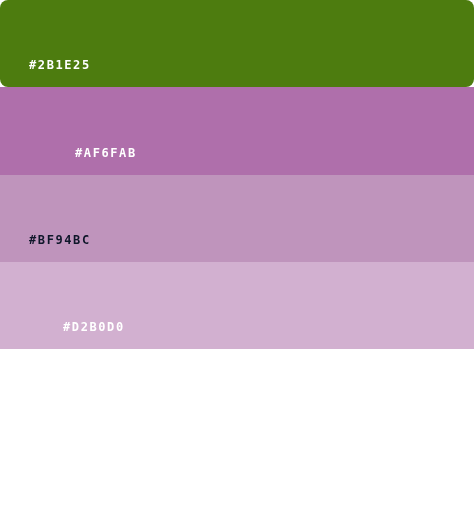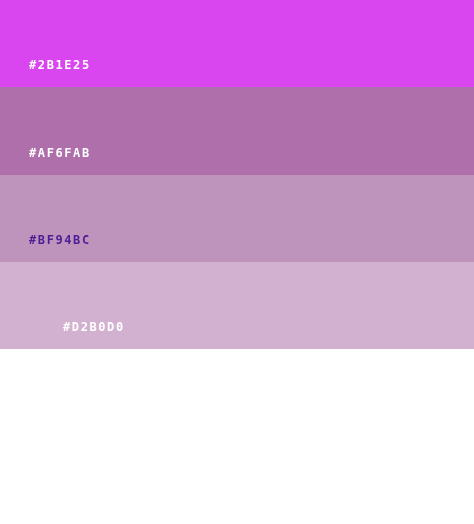--- a/index.html
+++ b/index.html
@@ -38,31 +38,31 @@
     color: #ffffff;
     white-space: nowrap;
     -webkit-font-smoothing: none;
   }
 </style>
 </head>
 <body>
 
 <div class="palette">
 
-  <div class="swatch" style="background-color: #d946ef;">
+  <div class="swatch" style="background-color: #4d7c0f; border-radius: 8px;">
     <span class="swatch-label" style="color: rgb(255, 255, 255);">#2B1E25</span>
   </div>
 
 
 
-  <div class="swatch" style="background-color: rgb(175, 111, 171);">
+  <div class="swatch" style="background-color: rgb(175, 111, 171); padding-left: 46px;">
     <span class="swatch-label" style="color: rgb(255, 255, 255);">#AF6FAB</span>
   </div>
 
   <div class="swatch" style="background-color: rgb(191, 148, 188);">
-    <span class="swatch-label" style="color: #4c1d95;">#BF94BC</span>
+    <span class="swatch-label" style="color: #0f172a;">#BF94BC</span>
   </div>
 
   <div class="swatch" style="background-color: rgb(210, 176, 208); padding-left: 34px;">
     <span class="swatch-label" style="color: rgb(255, 255, 255);">#D2B0D0</span>
   </div>
 
 </div>
 
 </body></html>

